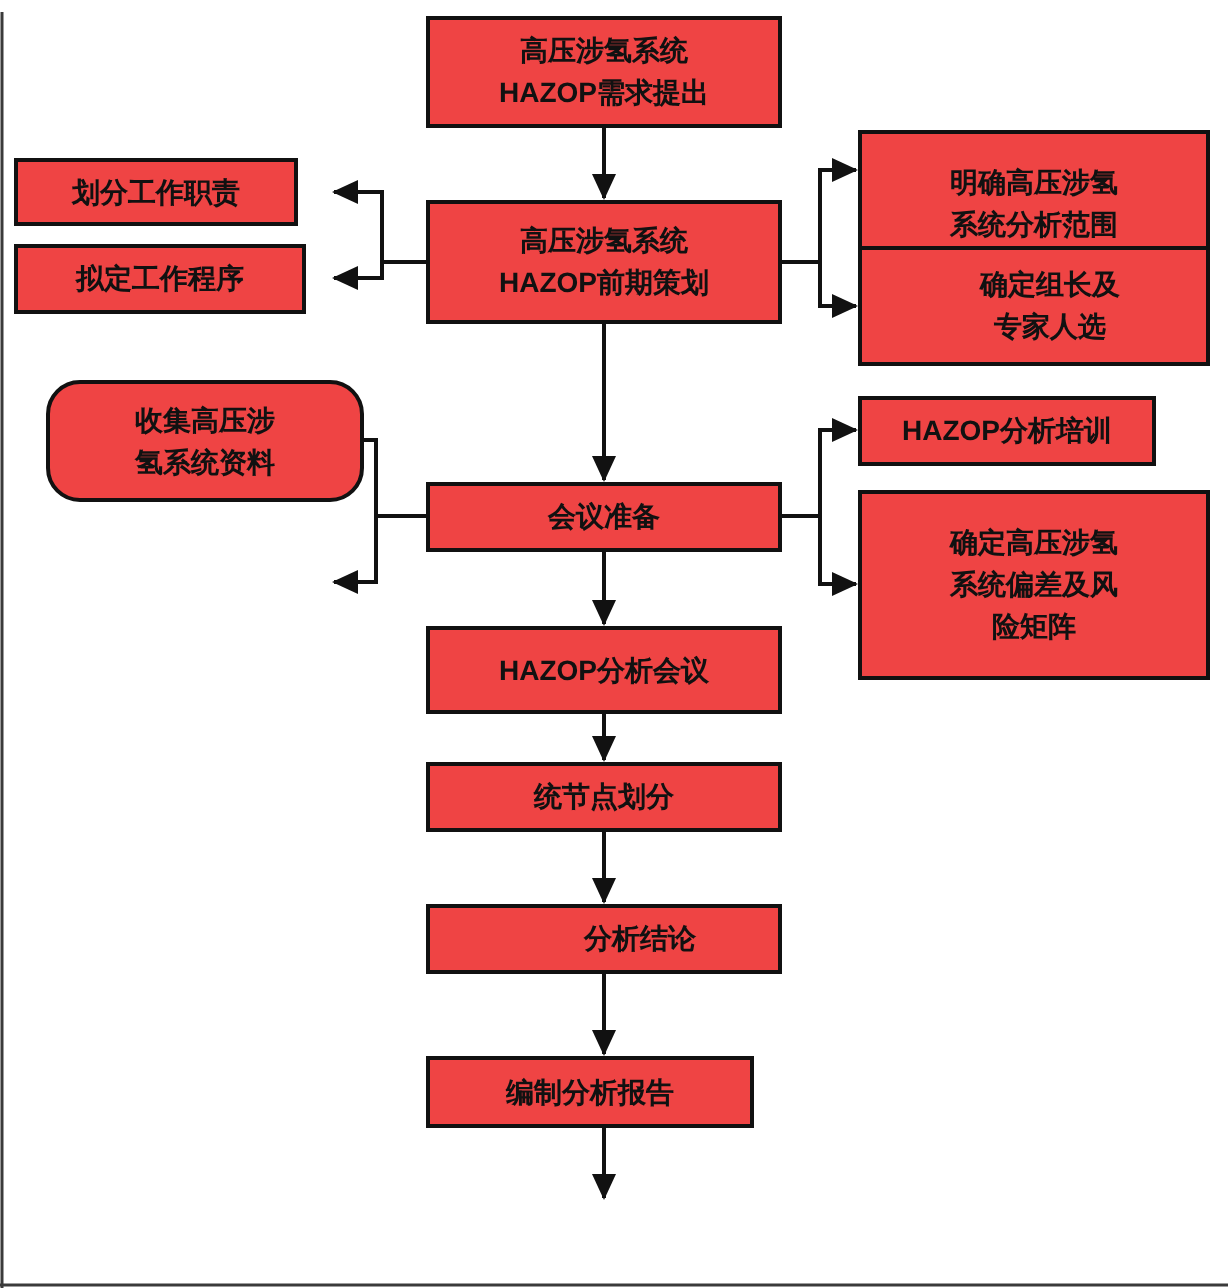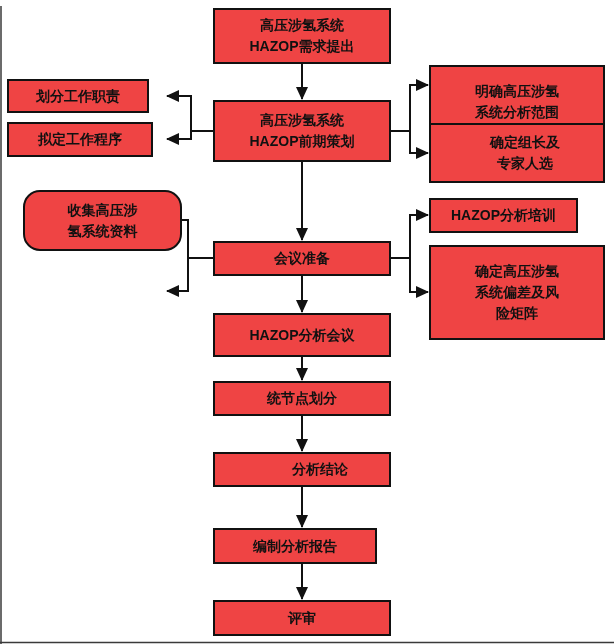--- a/index.html
+++ b/index.html
@@ -91,21 +91,20 @@
 
   <div class="node n-c1">高压涉氢系统
 HAZOP需求提出</div>
   <div class="node n-c2">高压涉氢系统
 HAZOP前期策划</div>
   <div class="node n-c3">会议准备</div>
   <div class="node n-c4">HAZOP分析会议</div>
   <div class="node n-c5">统节点划分</div>
   <div class="node n-c6">分析结论</div>
   <div class="node n-c7">编制分析报告</div>
-  <div class="node n-c8">评审</div>
 
   <div class="node n-l1">划分工作职责</div>
   <div class="node n-l2">拟定工作程序</div>
   <div class="node n-l3">收集高压涉
 氢系统资料</div>
 
   <div class="node n-r1">明确高压涉氢
 系统分析范围</div>
   <div class="node n-r2">确定组长及
 专家人选</div>

